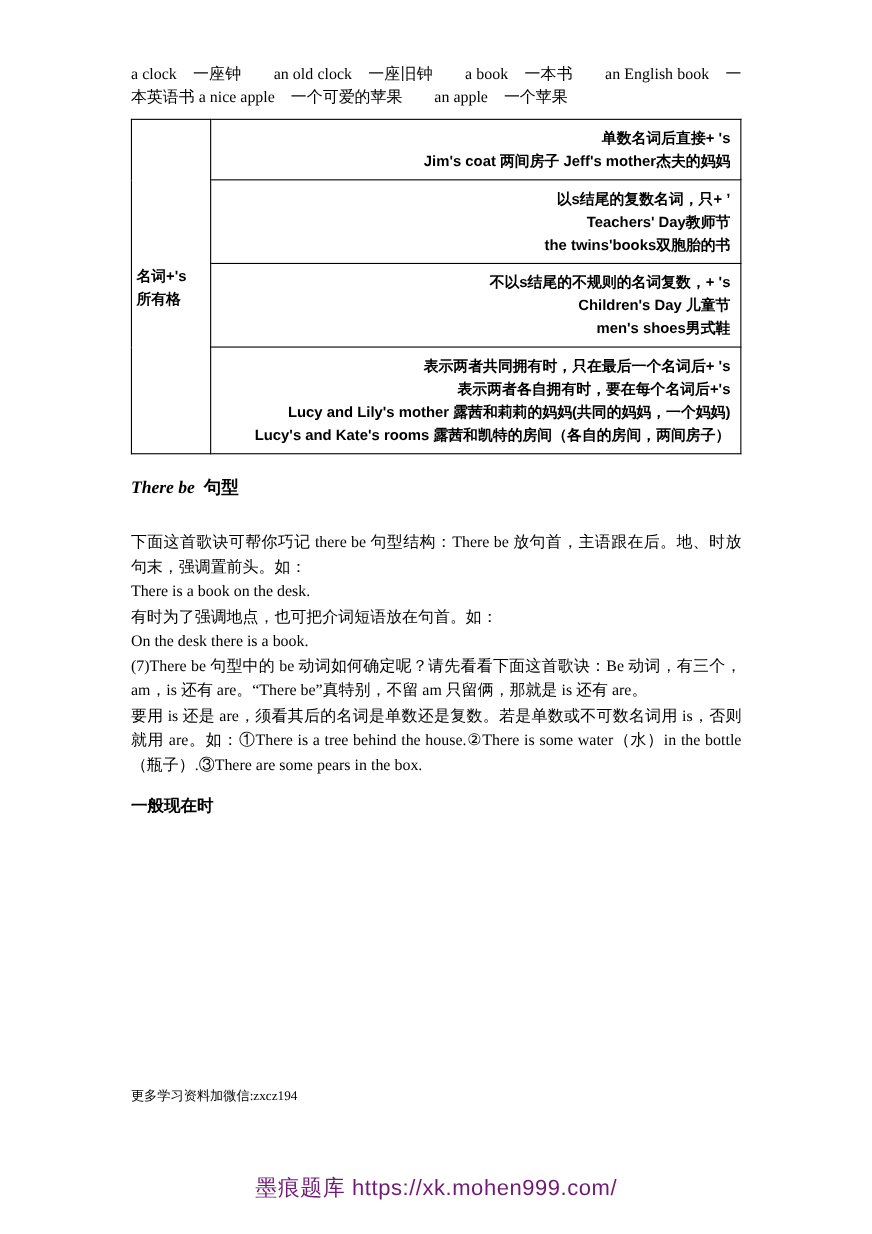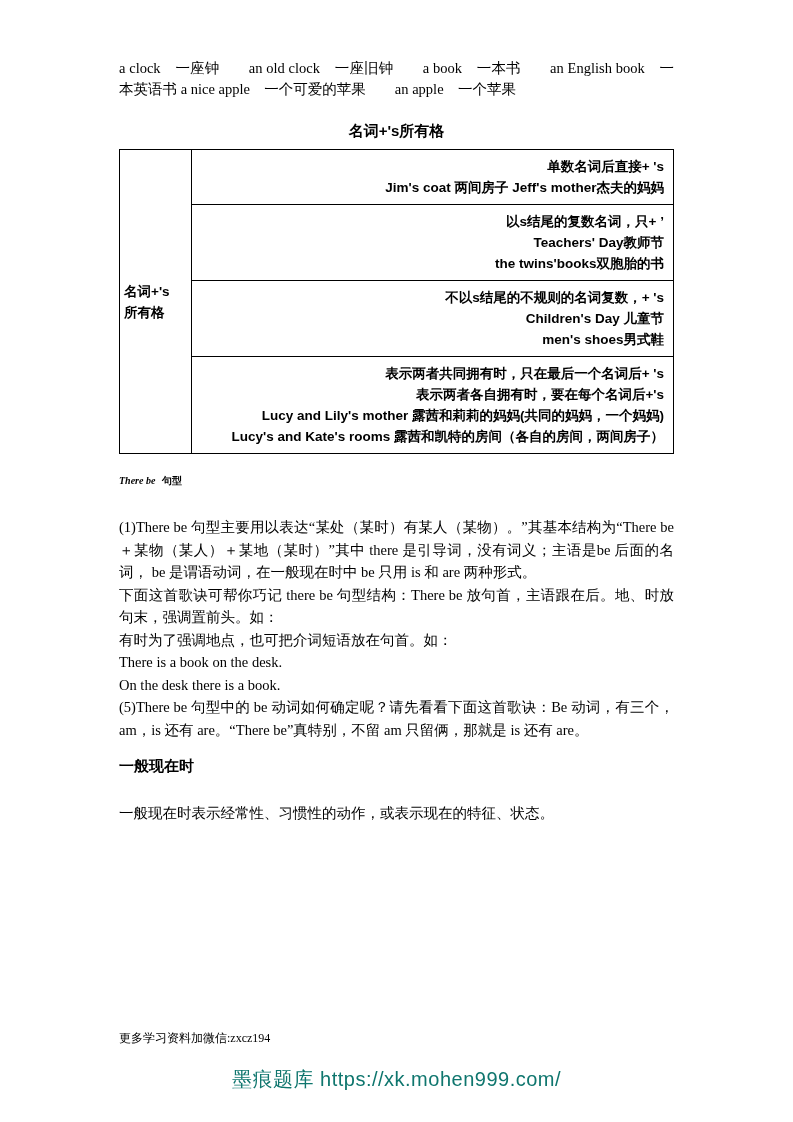--- a/index.html
+++ b/index.html
@@ -50,21 +50,21 @@
   }
   table.possessive td.rowhead {
     width: 72px;
     text-align: left;
     padding: 0 4px;
   }
 
   
   .therebe-heading {
     margin-top: 20px;
-    font-size: 10px;
+    font-size: 16px;
   }
   .therebe-heading .en {
     font-family: "Liberation Serif", serif;
     font-style: italic;
     font-weight: bold;
   }
   .therebe-heading .zh {
     font-family: "Liberation Sans", sans-serif;
     font-weight: bold;
     margin-left: 4px;
@@ -91,44 +91,43 @@
     margin-top: 26px;
     font-size: 14.5px;
     line-height: 22.5px;
     text-align: justify;
   }
 
   
   .wechat-note {
     position: absolute;
     left: 119px;
-    top: 1030px;
+    top: 988px;
     font-size: 12px;
     font-family: "Liberation Serif", serif;
   }
   .watermark {
     position: absolute;
     left: 0;
     right: 0;
     top: 1066px;
     text-align: center;
     font-family: "Liberation Sans", sans-serif;
     font-size: 20px;
-    color: #0f766e;
+    color: #701a75;
     letter-spacing: 0.5px;
   }
 </style>
 </head>
 <body>
 
 <div class="page">
 
   <div class="intro">a clock　一座钟　　an old clock　一座旧钟　　a book　一本书　　an English book　一本英语书 a nice apple　一个可爱的苹果　　an apple　一个苹果</div>
 
-  <div class="table-title">名词+'s所有格</div>
 
   <table class="possessive">
     <tbody>
       <tr>
         <td class="rowhead" rowspan="4">
           <div>名词+'s</div>
           <div>所有格</div>
         </td>
         <td>
           <div>单数名词后直接+ 's</div>
@@ -159,27 +158,26 @@
       </tr>
     </tbody>
   </table>
 
   <div class="therebe-heading">
     <span class="en">There be</span>
     <span class="zh">句型</span>
   </div>
 
   <div class="body-text">
-    <p>(1)There be 句型主要用以表达“某处（某时）有某人（某物）。”其基本结构为“There be＋某物（某人）＋某地（某时）”其中 there 是引导词，没有词义；主语是be 后面的名词， be 是谓语动词，在一般现在时中 be 只用 is 和 are 两种形式。</p>
     <p class="bold">下面这首歌诀可帮你巧记 there be 句型结构：There be 放句首，主语跟在后。地、时放句末，强调置前头。如：</p>
+    <p>There is a book on the desk.</p>
     <p>有时为了强调地点，也可把介词短语放在句首。如：</p>
-    <p>There is a book on the desk.</p>
     <p>On the desk there is a book.</p>
-    <p class="bold">(5)There be 句型中的 be 动词如何确定呢？请先看看下面这首歌诀：Be 动词，有三个，am，is 还有 are。“There be”真特别，不留 am 只留俩，那就是 is 还有 are。</p>
+    <p class="bold">(7)There be 句型中的 be 动词如何确定呢？请先看看下面这首歌诀：Be 动词，有三个，am，is 还有 are。“There be”真特别，不留 am 只留俩，那就是 is 还有 are。</p>
+    <p>要用 is 还是 are，须看其后的名词是单数还是复数。若是单数或不可数名词用 is，否则就用 are。如：①There is a tree behind the house.②There is some water（水）in the bottle（瓶子）.③There are some pears in the box.</p>
   </div>
 
   <div class="present-heading">一般现在时</div>
-  <div class="present-para">一般现在时表示经常性、习惯性的动作，或表示现在的特征、状态。</div>
 
 </div>
 
 <div class="wechat-note">更多学习资料加微信:zxcz194</div>
 <div class="watermark">墨痕题库 https://xk.mohen999.com/</div>
 
 </body></html>

